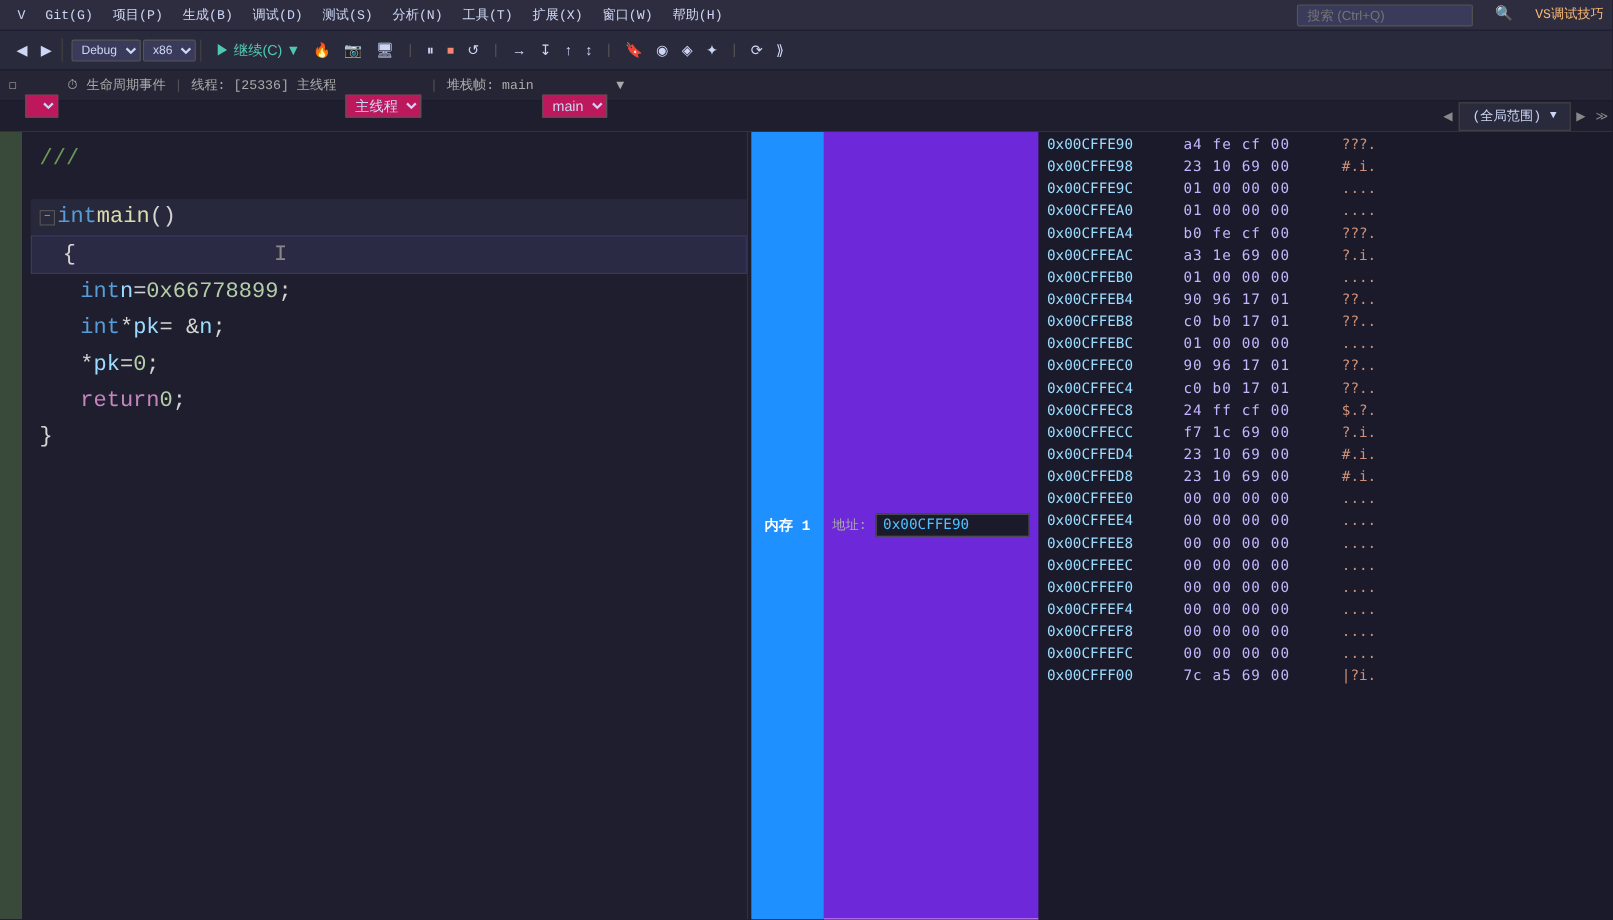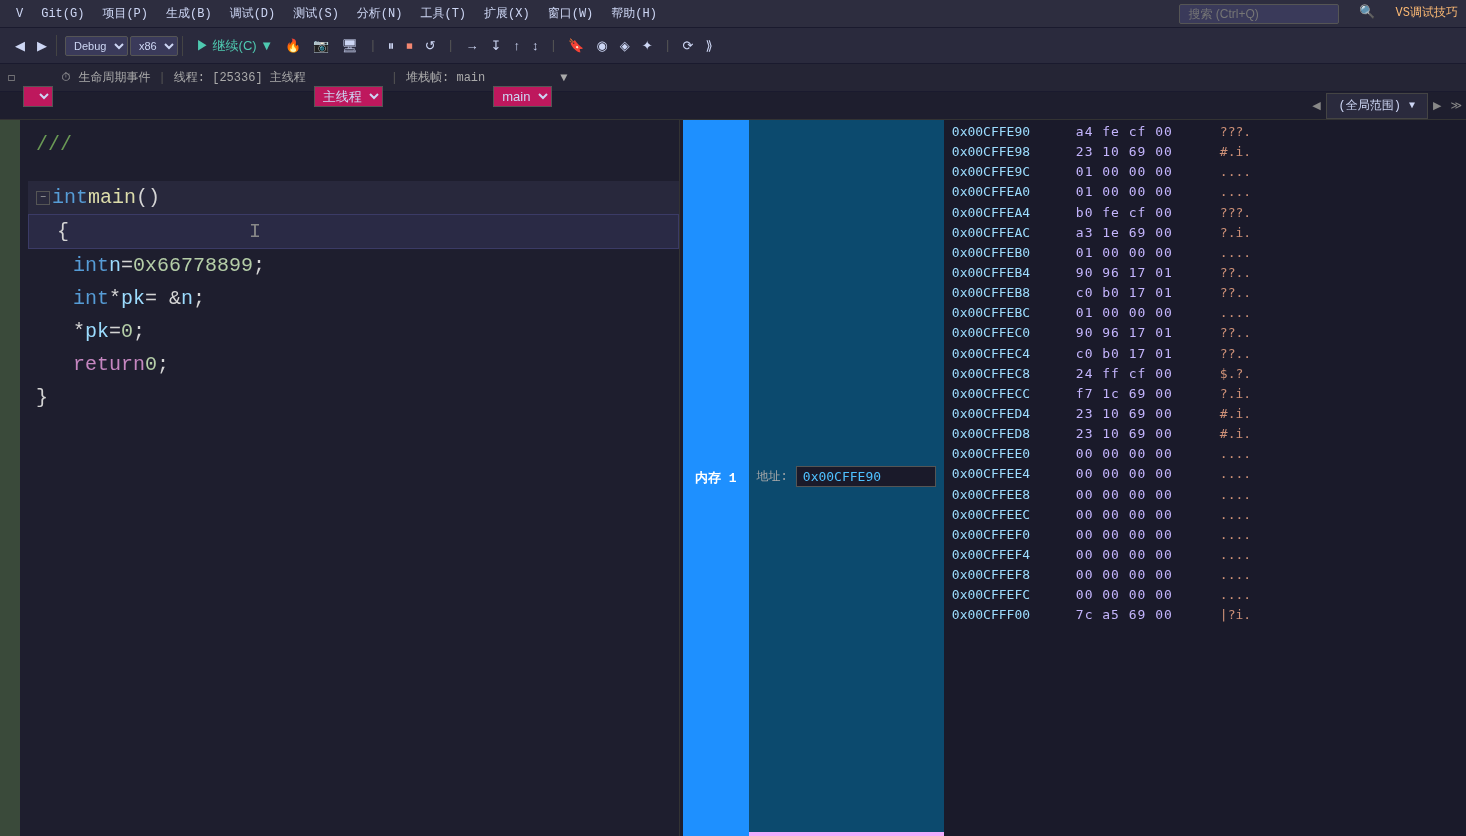--- a/index.html
+++ b/index.html
@@ -186,26 +186,26 @@
       background: #1e90ff;
       color: white;
       padding: 4px 12px;
       font-size: 13px;
       font-weight: bold;
       display: flex;
       align-items: center;
     }
 
     .memory-address-bar {
-      background: #0c4a6e;
+      background: #6d28d9;
       padding: 4px 8px;
       display: flex;
       align-items: center;
       gap: 8px;
-      border-bottom: 4px solid #f0abfc;
+      border-bottom: 1px solid #f0abfc;
     }
     .memory-address-label {
       color: #aaa;
       font-size: 12px;
     }
     .memory-address-input {
       background: #1a1a2a;
       border: 1px solid #555;
       color: #4fc1ff;
       padding: 2px 6px;

